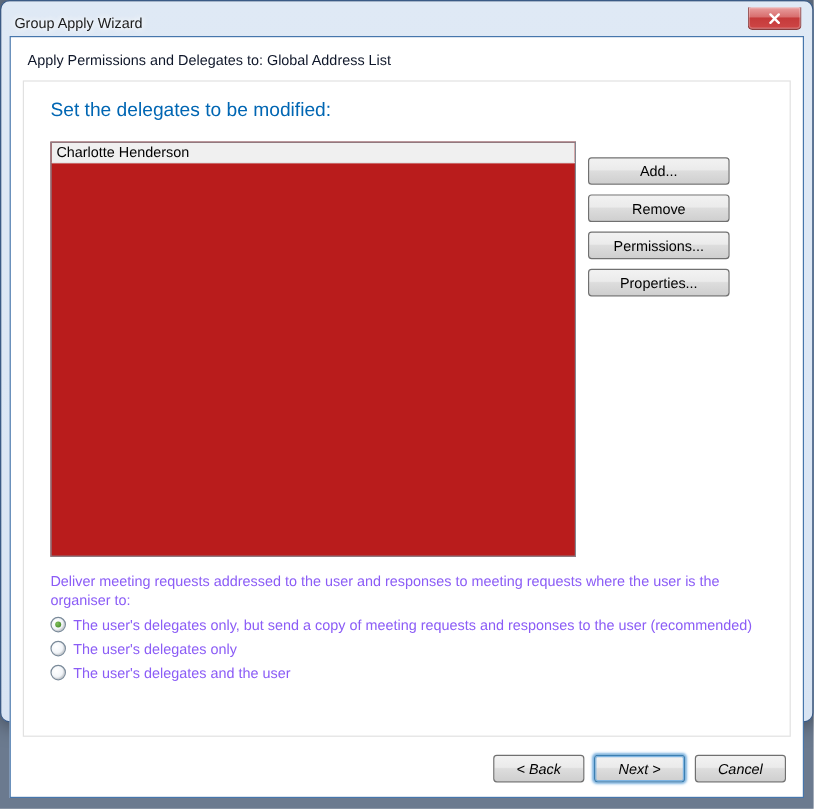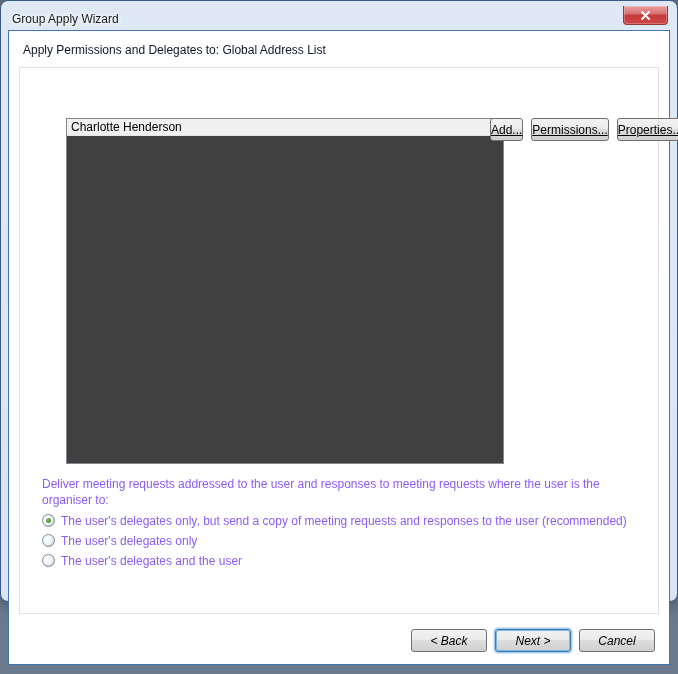--- a/index.html
+++ b/index.html
@@ -87,44 +87,42 @@
       bottom: 10px;
     }
     .list-col {
       position: absolute;
       top: 0; left: 0;
       width: 438px;
       height: 346px;
     }
     .listbox {
       border: 1px solid #828790;
-      background: #404040;
+      background: #b91c1c;
       width: 100%;
       height: 100%;
       overflow: auto;
-      margin-left: 24px;
     }
     .list-item {
       background: #f0f0f0;
       border-bottom: 1px solid #e5e5e5;
       padding: 1px 4px;
       font-size: 12px;
       color: #000;
       height: 17px;
       line-height: 15px;
     }
     .btn-col {
       position: absolute;
-      top: 0;
+      top: 13px;
       left: 448px;
       width: 118px;
       display: flex;
-      flex-direction: row;
+      flex-direction: column;
       gap: 8px;
-      text-decoration: underline;
     }
     .win-btn {
       height: 23px;
       border: 1px solid #707070;
       border-radius: 3px;
       background: linear-gradient(to bottom, #f2f2f2 0%, #ebebeb 45%, #dddddd 50%, #cfcfcf 100%);
       font-family: inherit;
       font-size: 12px;
       color: #000;
       cursor: pointer;
@@ -191,31 +189,33 @@
     </div>
   </div>
 
   <div class="client">
 
     <div class="subtitle-row">
       <span>Apply Permissions and Delegates to: </span><span>Global Address List</span>
     </div>
 
     <div class="inner-panel">
+      <div class="heading">Set the delegates to be modified:</div>
 
       <div class="body-area">
 
         <div class="list-col">
           <div class="listbox" id="delegates-list">
               <div class="list-item">Charlotte Henderson</div>
             </div>
         </div>
 
         <div class="btn-col">
           <button class="win-btn">Add...</button>
+          <button class="win-btn">Remove</button>
           <button class="win-btn">Permissions...</button>
           <button class="win-btn">Properties...</button>
         </div>
 
         <div class="radio-block">
           <p class="radio-intro">Deliver meeting requests addressed to the user and responses to meeting requests where the user is the organiser to:</p>
           <div id="radio-options">
               <label class="radio-row">
                 <span class="radio-circle checked"></span>
                 <span>The user's delegates only, but send a copy of meeting requests and responses to the user (recommended)</span>

